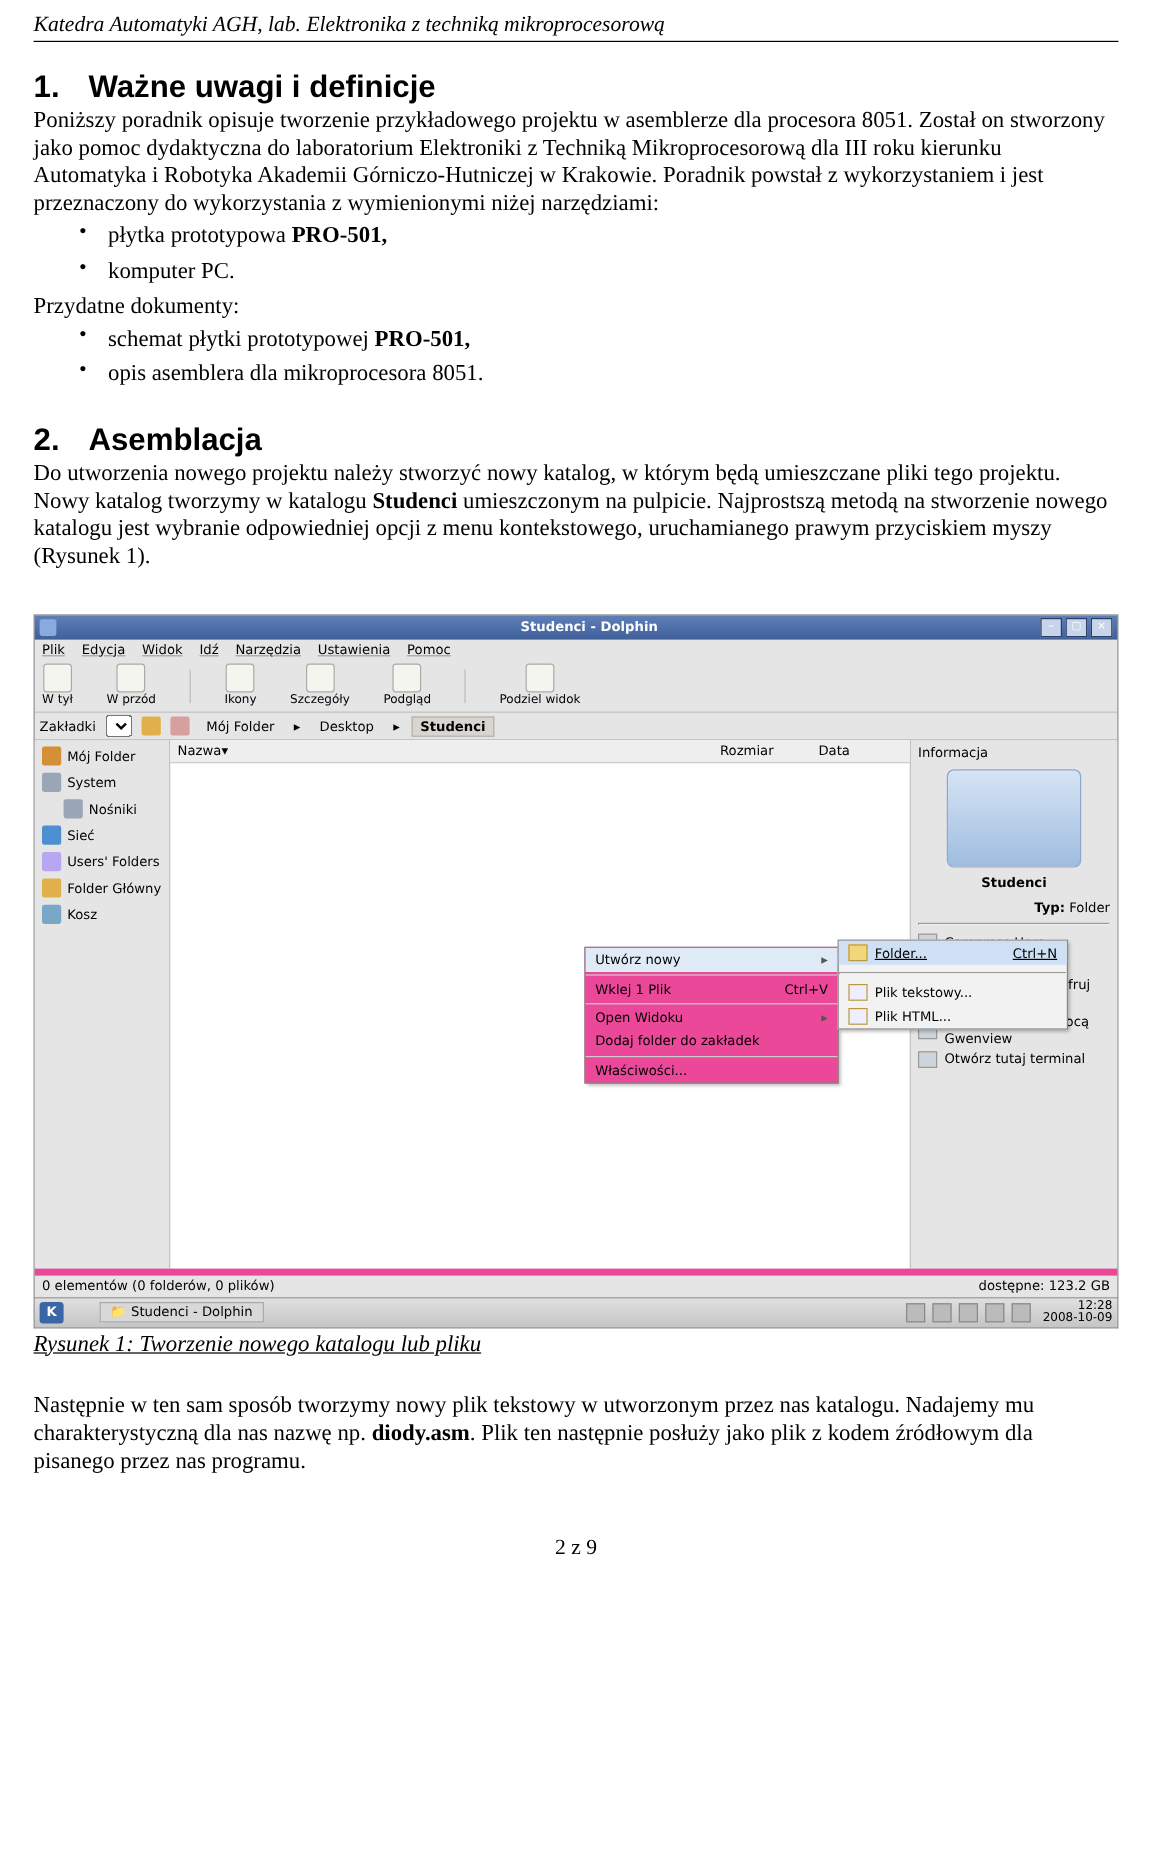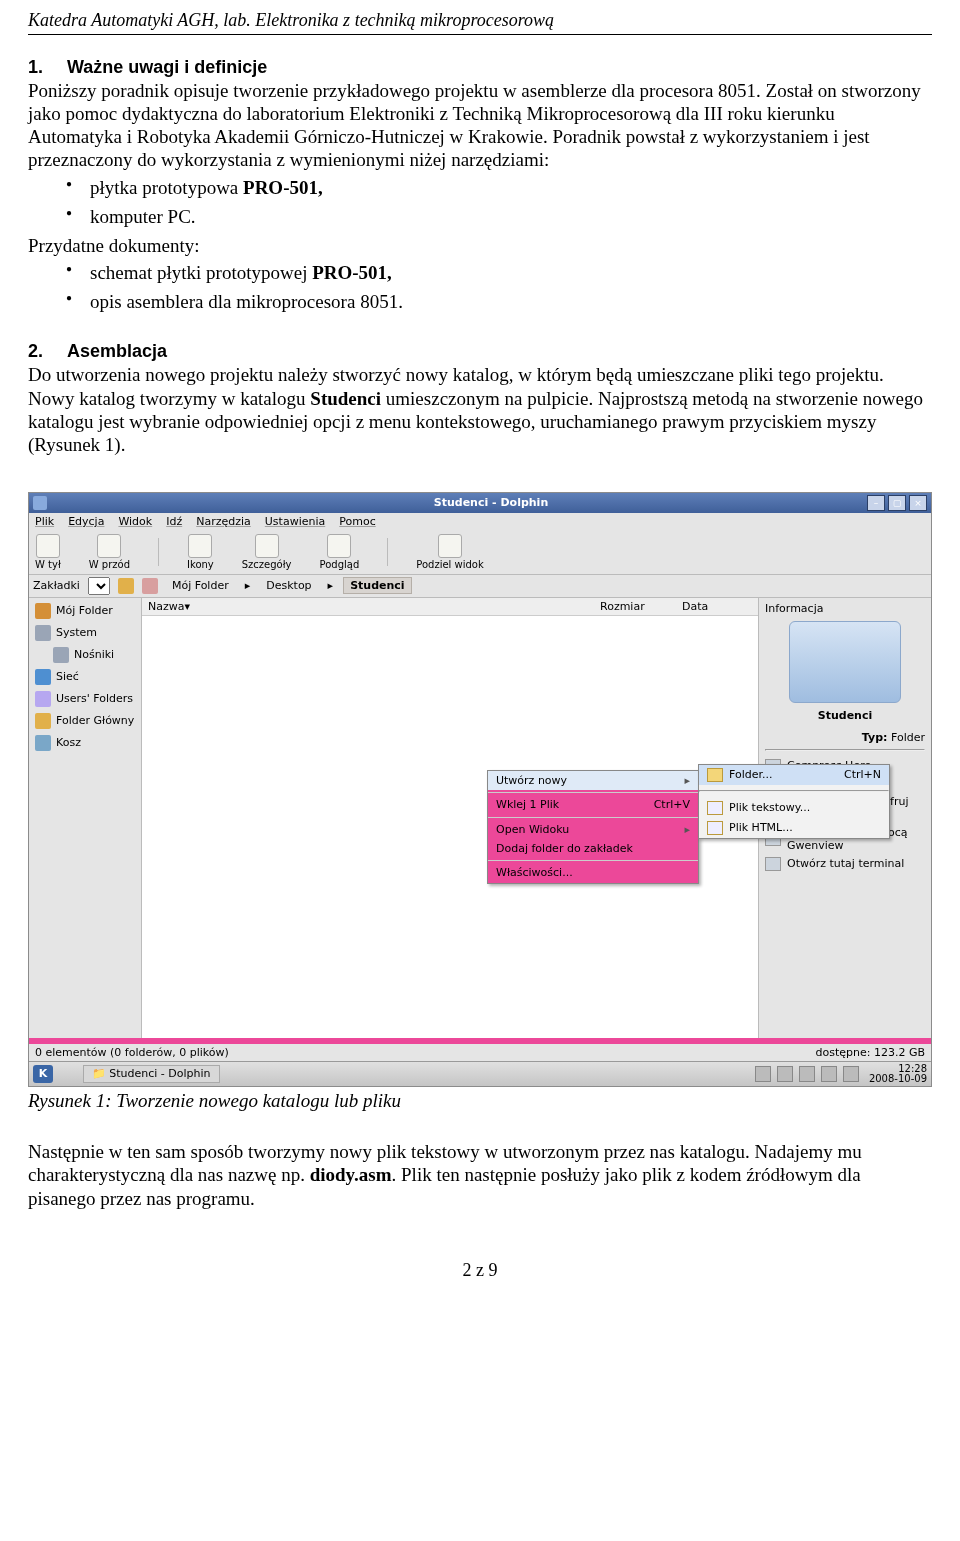--- a/index.html
+++ b/index.html
@@ -14,32 +14,32 @@
   }
   .header {
     font-style: italic;
     font-size: 18px;
     border-bottom: 1px solid #000;
     padding-bottom: 2px;
     margin-bottom: 22px;
   }
   h1.section {
     font-family: Arial, "Liberation Sans", sans-serif;
-    font-size: 18px;
+    font-size: 26px;
     font-weight: bold;
     margin: 6px 0 0 0;
   }
   h1.section .num { margin-right: 24px; }
   p { margin: 0 0 0 0; }
   .para { margin-bottom: 0; }
   ul.bul { list-style: none; padding: 0; margin: 4px 0 4px 0; }
   ul.bul li { padding-left: 62px; position: relative; margin-bottom: 6px; }
   ul.bul li::before { content: "●"; position: absolute; left: 38px; top: 2px; font-size: 10px; }
   .bold { font-weight: bold; }
-  .figure-caption { font-style: italic; margin-top: 2px; font-size: 19px; }
+  .figure-caption { font-style: italic; margin-top: 2px; font-size: 19px; text-decoration: underline; }
   .footer { text-align: center; margin-top: 50px; font-size: 18px; }
   
   .shot {
     margin-top: 36px;
     border: 1px solid #8b8b8b;
     background: #dedede;
     font-family: "DejaVu Sans", Arial, sans-serif;
     font-size: 11px;
     color: #000;
   }
@@ -76,21 +76,21 @@
   .main-head { background: #eee; border-bottom: 1px solid #ccc; display: flex; font-size: 11px; }
   .main-head .col { padding: 2px 6px; }
   .main-head .name { flex: 1; display: flex; justify-content: flex-start; }
   .context { position: absolute; left: 345px; top: 172px; width: 210px; background: #ec4899; border: 1px solid #888; box-shadow: 2px 2px 3px rgba(0,0,0,.3); font-size: 11px; }
   .context .row { display: flex; justify-content: space-between; padding: 3px 8px; }
   .context .row.hl { background: #dfeaf7; }
   .context .arrow::after { content: "▸"; color: #555; margin-left: 6px; }
   .context hr { border: 0; border-top: 1px solid #ccc; margin: 2px 0; }
   .submenu { position: absolute; left: 556px; top: 166px; width: 190px; background: #f2f2f2; border: 1px solid #888; box-shadow: 2px 2px 3px rgba(0,0,0,.3); font-size: 11px; }
   .submenu .row { display: flex; justify-content: space-between; padding: 3px 8px; align-items: center; gap: 6px; }
-  .submenu .row.hl { background: #cfe0f5; }
+  .submenu .row.hl { background: #cfe0f5; text-decoration: underline; }
   .submenu .sicn { width: 14px; height: 12px; background: #f3d679; border: 1px solid #bb9a3c; flex-shrink: 0; }
   .infopanel { width: 160px; background: #e5e5e5; border-left: 1px solid #bbb; padding: 4px 6px; font-size: 11px; }
   .infopanel .bigfolder { width: 110px; height: 80px; margin: 6px auto 6px; background: linear-gradient(#d6e4f4,#9fbde0); border-radius: 6px; border: 1px solid #8ca8cc; }
   .infopanel .title { text-align: center; font-weight: bold; margin-bottom: 8px; }
   .infopanel .row { display: flex; align-items: center; gap: 6px; padding: 2px 0; }
   .infopanel .icn { width: 14px; height: 12px; background: #ccd4dd; border: 1px solid #999; flex-shrink: 0; }
   .statusbar { background: #e5e5e5; border-top: 6px solid #ec4899; display: flex; justify-content: space-between; padding: 2px 6px; font-size: 11px; }
   .taskbar { background: linear-gradient(#e0e0e0,#c5c5c5); height: 24px; display: flex; align-items: center; padding: 0 4px; gap: 10px; font-size: 11px; border-top: 1px solid #999; }
   .taskbar .klogo { width: 20px; height: 18px; background: #3a66a6; border-radius: 3px; color: #fff; display: flex; align-items: center; justify-content: center; font-weight: bold; font-size: 11px; }
   .taskbar .task { background: #d8d8d8; border: 1px solid #aaa; padding: 1px 8px; }

